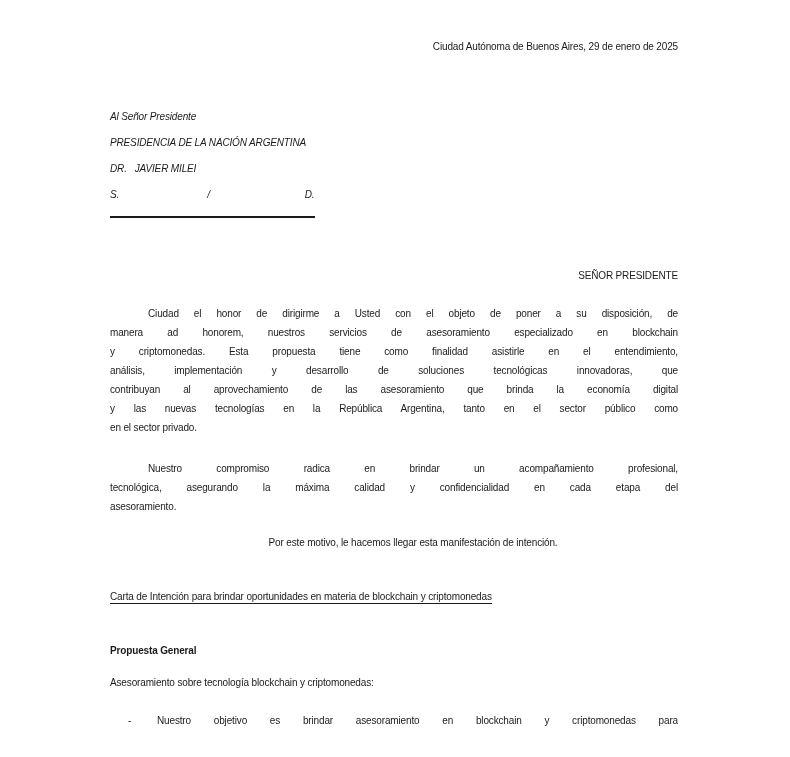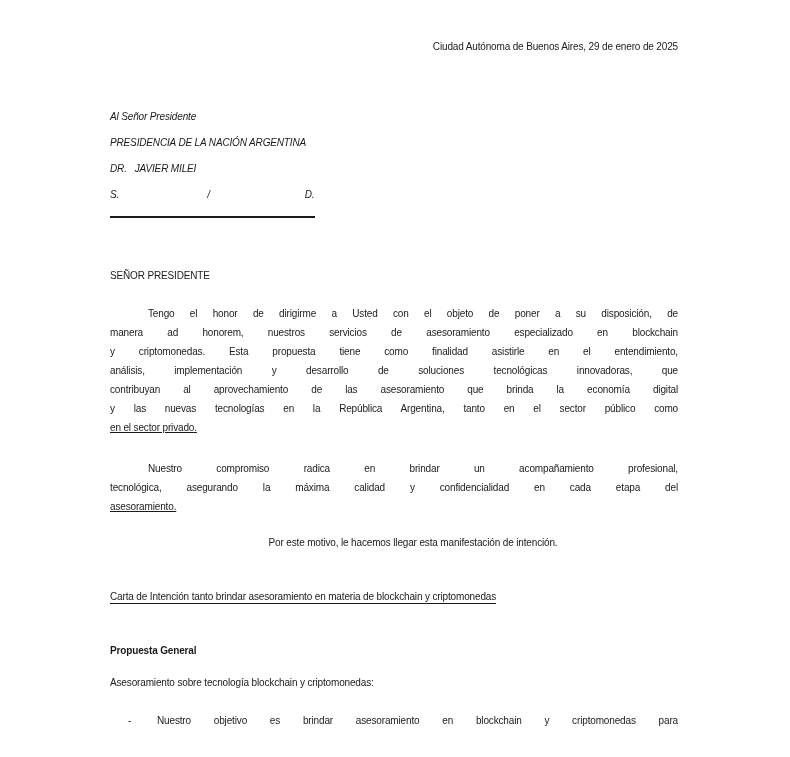--- a/index.html
+++ b/index.html
@@ -21,30 +21,30 @@
   .r-line { line-height: 26px; }
   .salutation { line-height: 26px; }
   .sal-wrap {
     display: inline-block;
     border-bottom: 2px solid #1b1b1b;
     padding-bottom: 12px;
     line-height: 18px;
   }
   .gap1 { display: inline-block; width: 88px; }
   .gap2 { display: inline-block; width: 95px; }
-  .greeting { margin-top: 49px; line-height: 17px; }
+  .greeting { margin-top: 49px; line-height: 17px; text-align: right; }
   .para { margin: 0; }
   .p1 { margin-top: 20px; }
   .p2 { margin-top: 22px; }
   .line {
     line-height: 19px;
     text-align: justify;
     text-align-last: justify;
   }
-  .line.last { text-align-last: left; text-decoration: underline; }
+  .line.last { text-align-last: left; }
   .line.first { text-indent: 38px; }
   .p3 { margin-top: 17px; line-height: 19px; text-indent: 38px; text-align: center; }
   .section-title { margin-top: 35px; line-height: 19px; white-space: nowrap; }
   .section-title .u { border-bottom: 1.5px solid #1b1b1b; padding-bottom: 1px; }
   .subsection-title { margin-top: 36px; line-height: 17px; font-weight: bold; }
   .subsection-intro { margin-top: 14px; line-height: 19px; }
   .bullets { margin-top: 19px; height: 17px; overflow: hidden; }
   .bullet-item {
     position: relative;
     padding-left: 47px;
@@ -66,39 +66,39 @@
     <div class="r-line">PRESIDENCIA DE LA NACIÓN ARGENTINA</div>
     <div class="r-line">DR.&nbsp;&nbsp;&nbsp;JAVIER MILEI</div>
     <div class="salutation">
       <span class="sal-wrap"><span>S.</span><span class="gap1"></span><span>/</span><span class="gap2"></span><span>D.</span></span>
     </div>
   </div>
 
   <div class="greeting">SEÑOR PRESIDENTE</div>
 
   <div class="para p1">
-    <div class="line first">Tengo el honor de dirigirme a Usted con el objeto de poner a su disposición, de</div>
+    <div class="line first">Ciudad el honor de dirigirme a Usted con el objeto de poner a su disposición, de</div>
     <div class="line">manera ad honorem, nuestros servicios de asesoramiento especializado en blockchain</div>
     <div class="line">y criptomonedas. Esta propuesta tiene como finalidad asistirle en el entendimiento,</div>
     <div class="line">análisis, implementación y desarrollo de soluciones tecnológicas innovadoras, que</div>
     <div class="line">contribuyan al aprovechamiento de las asesoramiento que brinda la economía digital</div>
     <div class="line">y las nuevas tecnologías en la República Argentina, tanto en el sector público como</div>
     <div class="line last">en el sector privado.</div>
   </div>
 
   <div class="para p2">
     <div class="line first">Nuestro compromiso radica en brindar un acompañamiento profesional,</div>
     <div class="line">tecnológica, asegurando la máxima calidad y confidencialidad en cada etapa del</div>
     <div class="line last">asesoramiento.</div>
   </div>
 
   <div class="para p3">Por este motivo, le hacemos llegar esta manifestación de intención.</div>
 
   <div class="section-title">
-    <span class="u">Carta de Intención tanto brindar asesoramiento en materia de blockchain y criptomonedas</span>
+    <span class="u">Carta de Intención para brindar oportunidades en materia de blockchain y criptomonedas</span>
   </div>
 
   <div class="subsection-title">Propuesta General</div>
 
   <div class="subsection-intro">Asesoramiento sobre tecnología blockchain y criptomonedas:</div>
 
   <div class="bullets">
     <div class="bullet-item">
       <span class="bullet-marker">-</span>
       <span>Nuestro objetivo es brindar asesoramiento en blockchain y criptomonedas para</span>

